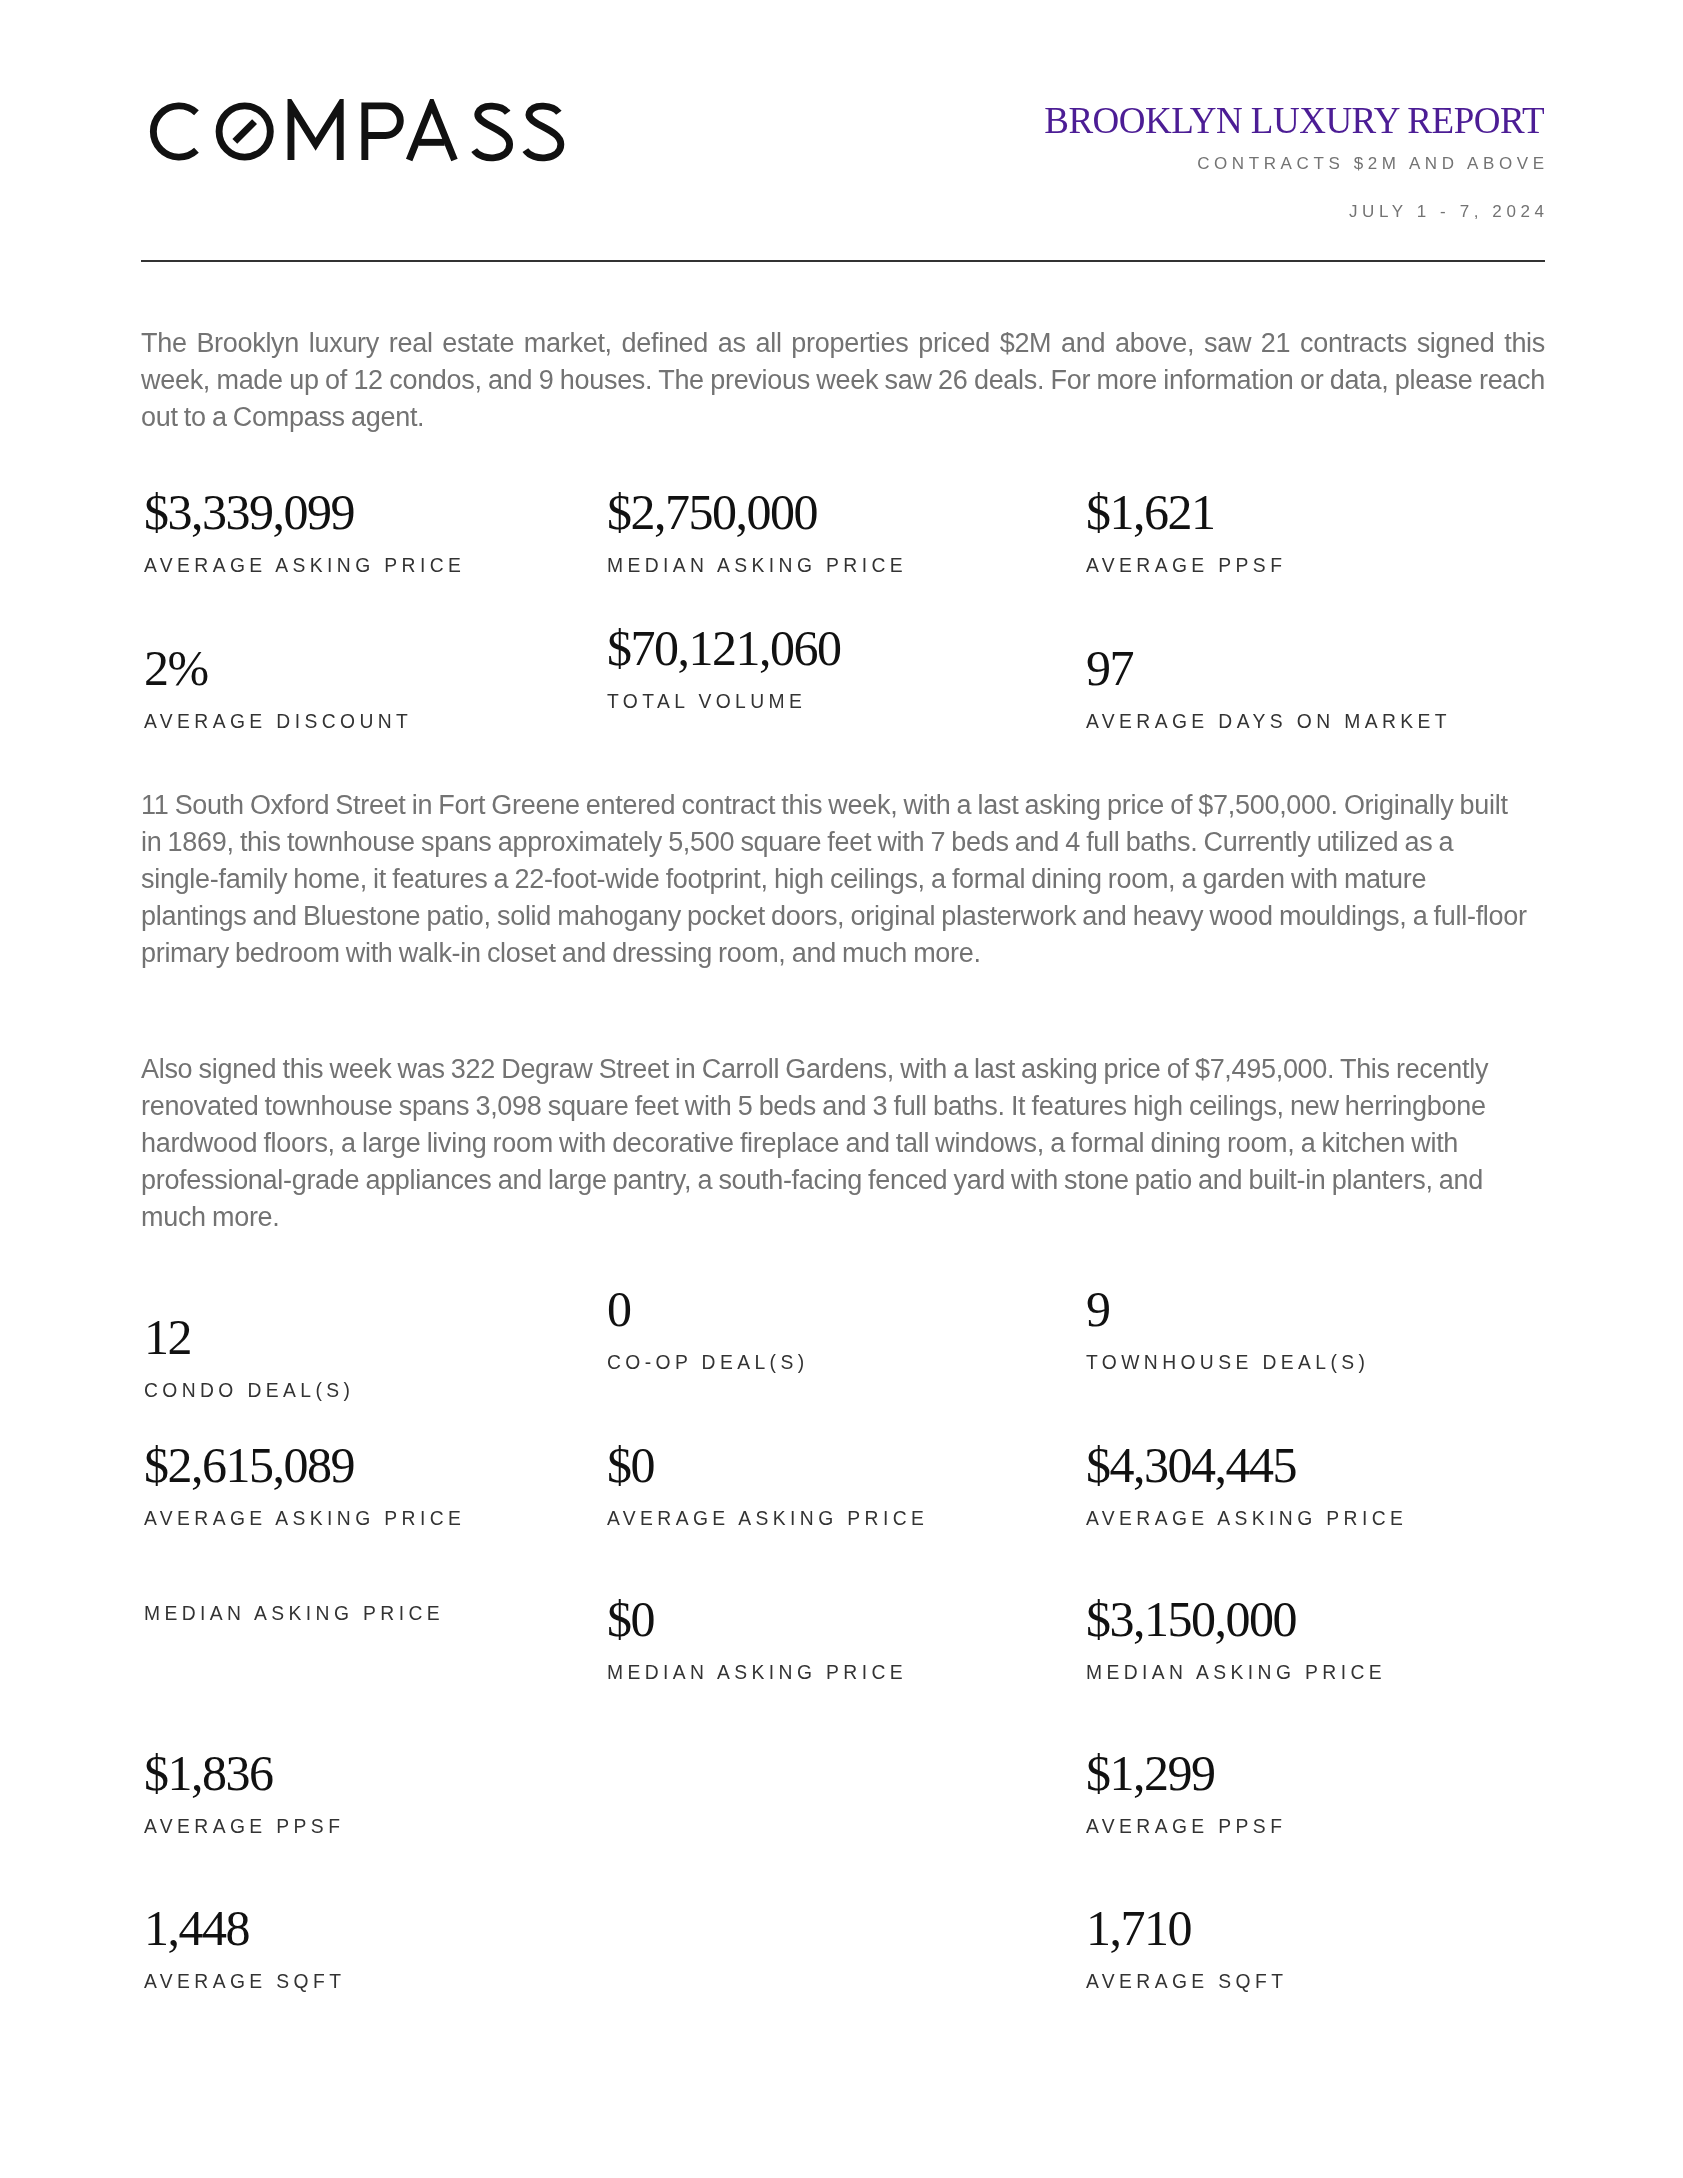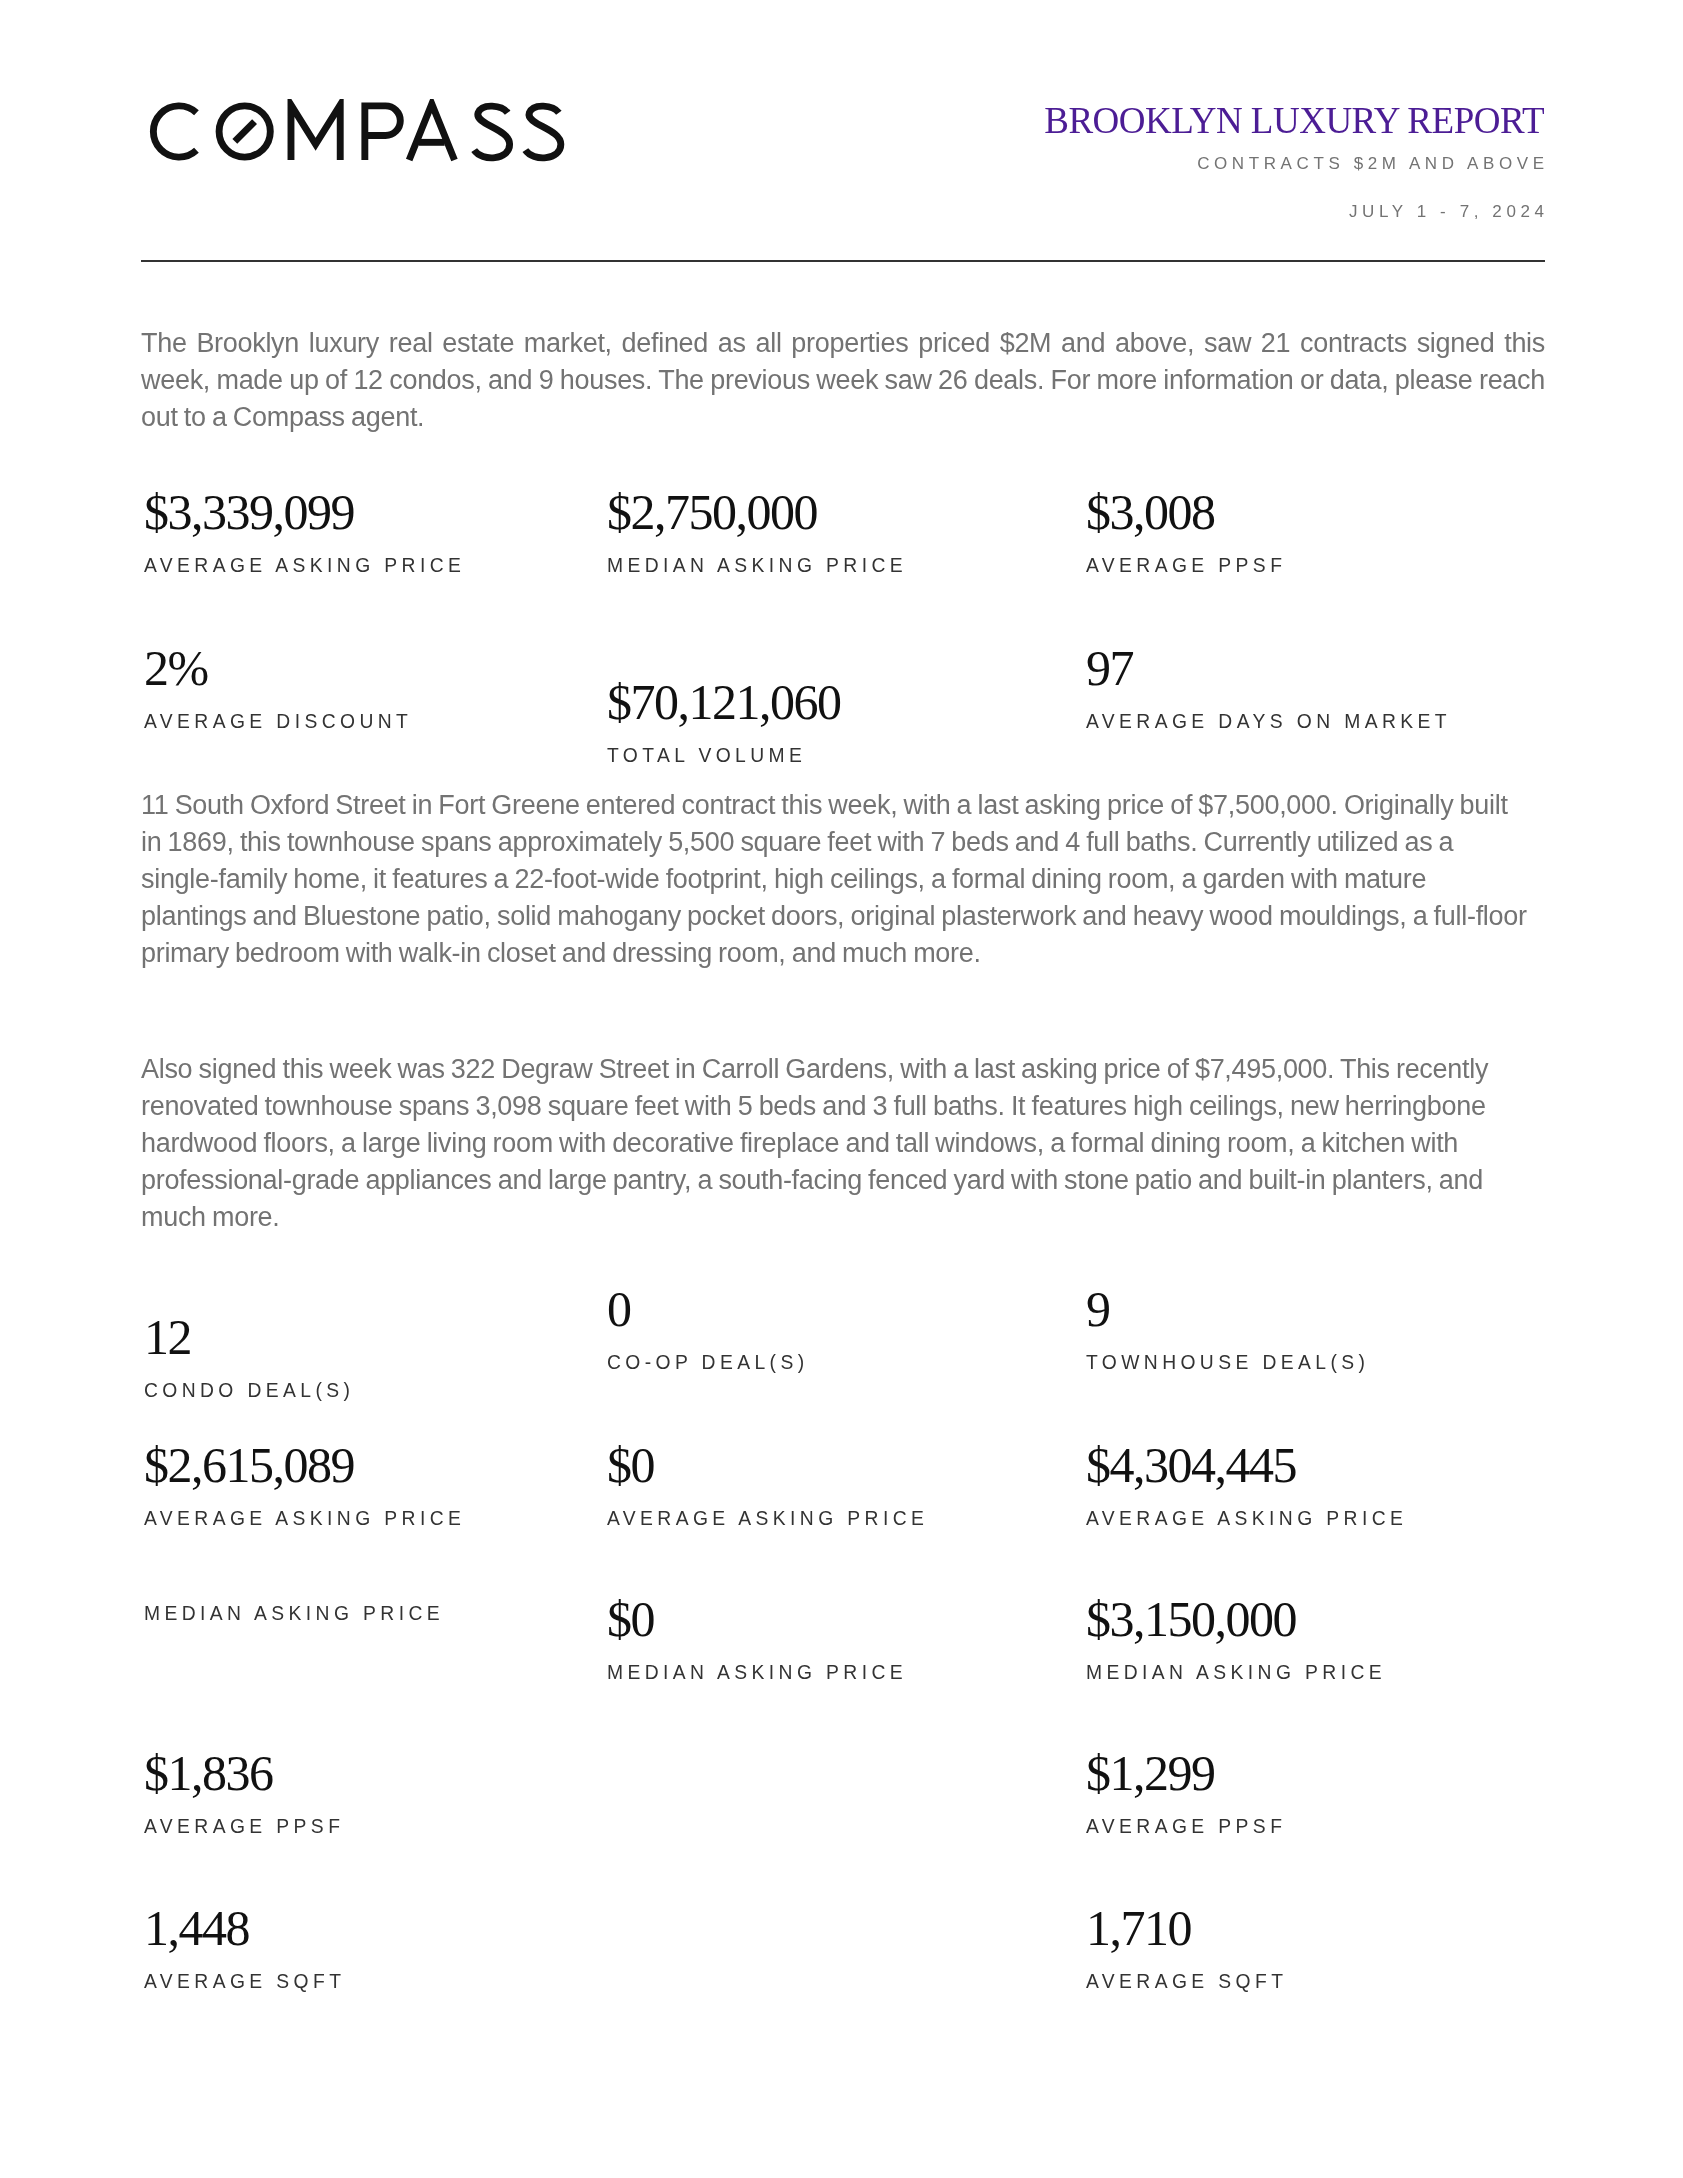--- a/index.html
+++ b/index.html
@@ -92,28 +92,28 @@
 
   <div class="stat c1" style="top:483px">
     <span class="val">$3,339,099</span>
     <span class="lbl">AVERAGE ASKING PRICE</span>
   </div>
   <div class="stat c2" style="top:483px">
     <span class="val">$2,750,000</span>
     <span class="lbl">MEDIAN ASKING PRICE</span>
   </div>
   <div class="stat c3" style="top:483px">
-    <span class="val">$3,008</span>
+    <span class="val">$1,621</span>
     <span class="lbl">AVERAGE PPSF</span>
   </div>
   <div class="stat c1" style="top:639px">
     <span class="val">2%</span>
     <span class="lbl">AVERAGE DISCOUNT</span>
   </div>
-  <div class="stat c2" style="top:673px">
+  <div class="stat c2" style="top:619px">
     <span class="val">$70,121,060</span>
     <span class="lbl">TOTAL VOLUME</span>
   </div>
   <div class="stat c3" style="top:639px">
     <span class="val">97</span>
     <span class="lbl">AVERAGE DAYS ON MARKET</span>
   </div>
 
   <p class="para p2" style="margin:0">11 South Oxford Street in Fort Greene entered contract this week, with a last asking price of $7,500,000. Originally built in 1869, this townhouse spans approximately 5,500 square feet with 7 beds and 4 full baths. Currently utilized as a single-family home, it features a 22-foot-wide footprint, high ceilings, a formal dining room, a garden with mature plantings and Bluestone patio, solid mahogany pocket doors, original plasterwork and heavy wood mouldings, a full-floor primary bedroom with walk-in closet and dressing room, and much more.</p>
   <p class="para p3" style="margin:0">Also signed this week was 322 Degraw Street in Carroll Gardens, with a last asking price of $7,495,000. This recently renovated townhouse spans 3,098 square feet with 5 beds and 3 full baths. It features high ceilings, new herringbone hardwood floors, a large living room with decorative fireplace and tall windows, a formal dining room, a kitchen with professional-grade appliances and large pantry, a south-facing fenced yard with stone patio and built-in planters, and much more.</p>

